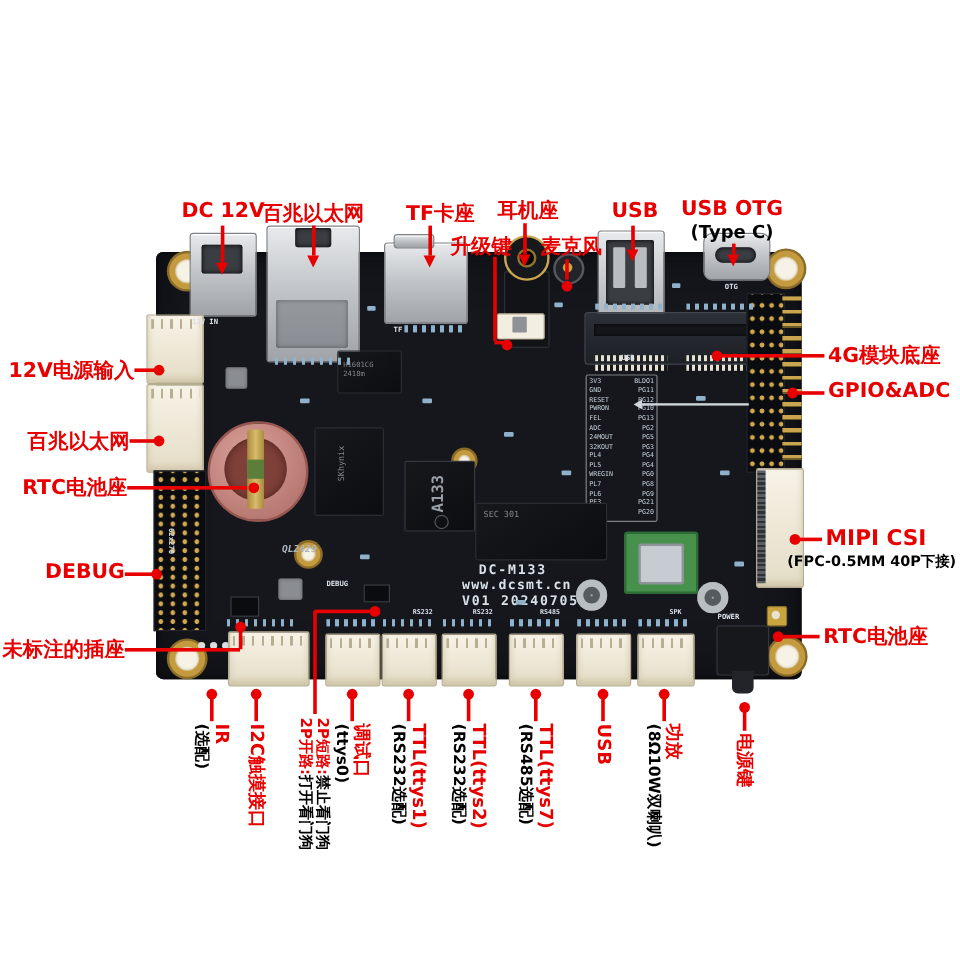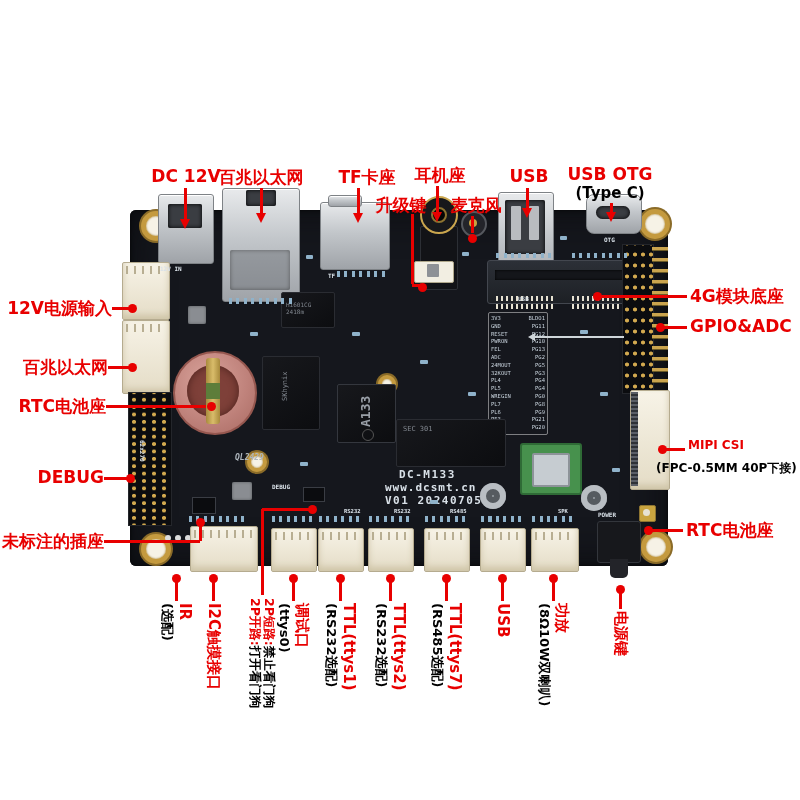--- a/index.html
+++ b/index.html
@@ -298,21 +298,21 @@
       <div class="ann-red" style="right: 696px; top: 513px; font-size: 17px;">未标注的插座</div>
       <div class="lead" style="left: 104px; top: 522.5px; width: 96px; height: 3px;"></div>
       <div class="lead" style="left: 198.5px; top: 509px; width: 3px; height: 15px;"></div>
       <div class="dot" style="left: 195.5px; top: 500.5px;"></div>
       <div class="ann-red" style="left: 690px; top: 268px; font-size: 17px;">4G模块底座</div>
       <div class="lead" style="left: 600px; top: 277.5px; width: 87px; height: 3px;"></div>
       <div class="dot" style="left: 592.5px; top: 274.5px;"></div>
       <div class="ann-red" style="left: 690px; top: 299px; font-size: 17px;">GPIO&amp;ADC</div>
       <div class="lead" style="left: 663px; top: 308.5px; width: 24px; height: 3px;"></div>
       <div class="dot" style="left: 655.5px; top: 305.5px;"></div>
-      <div class="ann-red" style="left: 688px; top: 421px; font-size: 12px;">MIPI CSI</div>
+      <div class="ann-red" style="left: 688px; top: 421px; font-size: 18px;">MIPI CSI</div>
       <div class="ann-red ann-blk" style="left: 656px; top: 443px; font-size: 12px; color: rgb(0, 0, 0);">(FPC-0.5MM 40P下接)</div>
       <div class="lead" style="left: 665px; top: 430.5px; width: 20px; height: 3px;"></div>
       <div class="dot" style="left: 657.5px; top: 427.5px;"></div>
       <div class="ann-red" style="left: 686px; top: 502px; font-size: 17px;">RTC电池座</div>
       <div class="lead" style="left: 651px; top: 511.5px; width: 32px; height: 3px;"></div>
       <div class="dot" style="left: 643.5px; top: 508.5px;"></div>
       <div class="dot" style="left: 171.5px; top: 556.5px;"></div>
       <div class="lead" style="left: 174.5px; top: 564px; width: 3px; height: 20px;"></div>
       <div class="rot" style="left: 193px; top: 586px;">
         <div class="bmain">IR</div>

